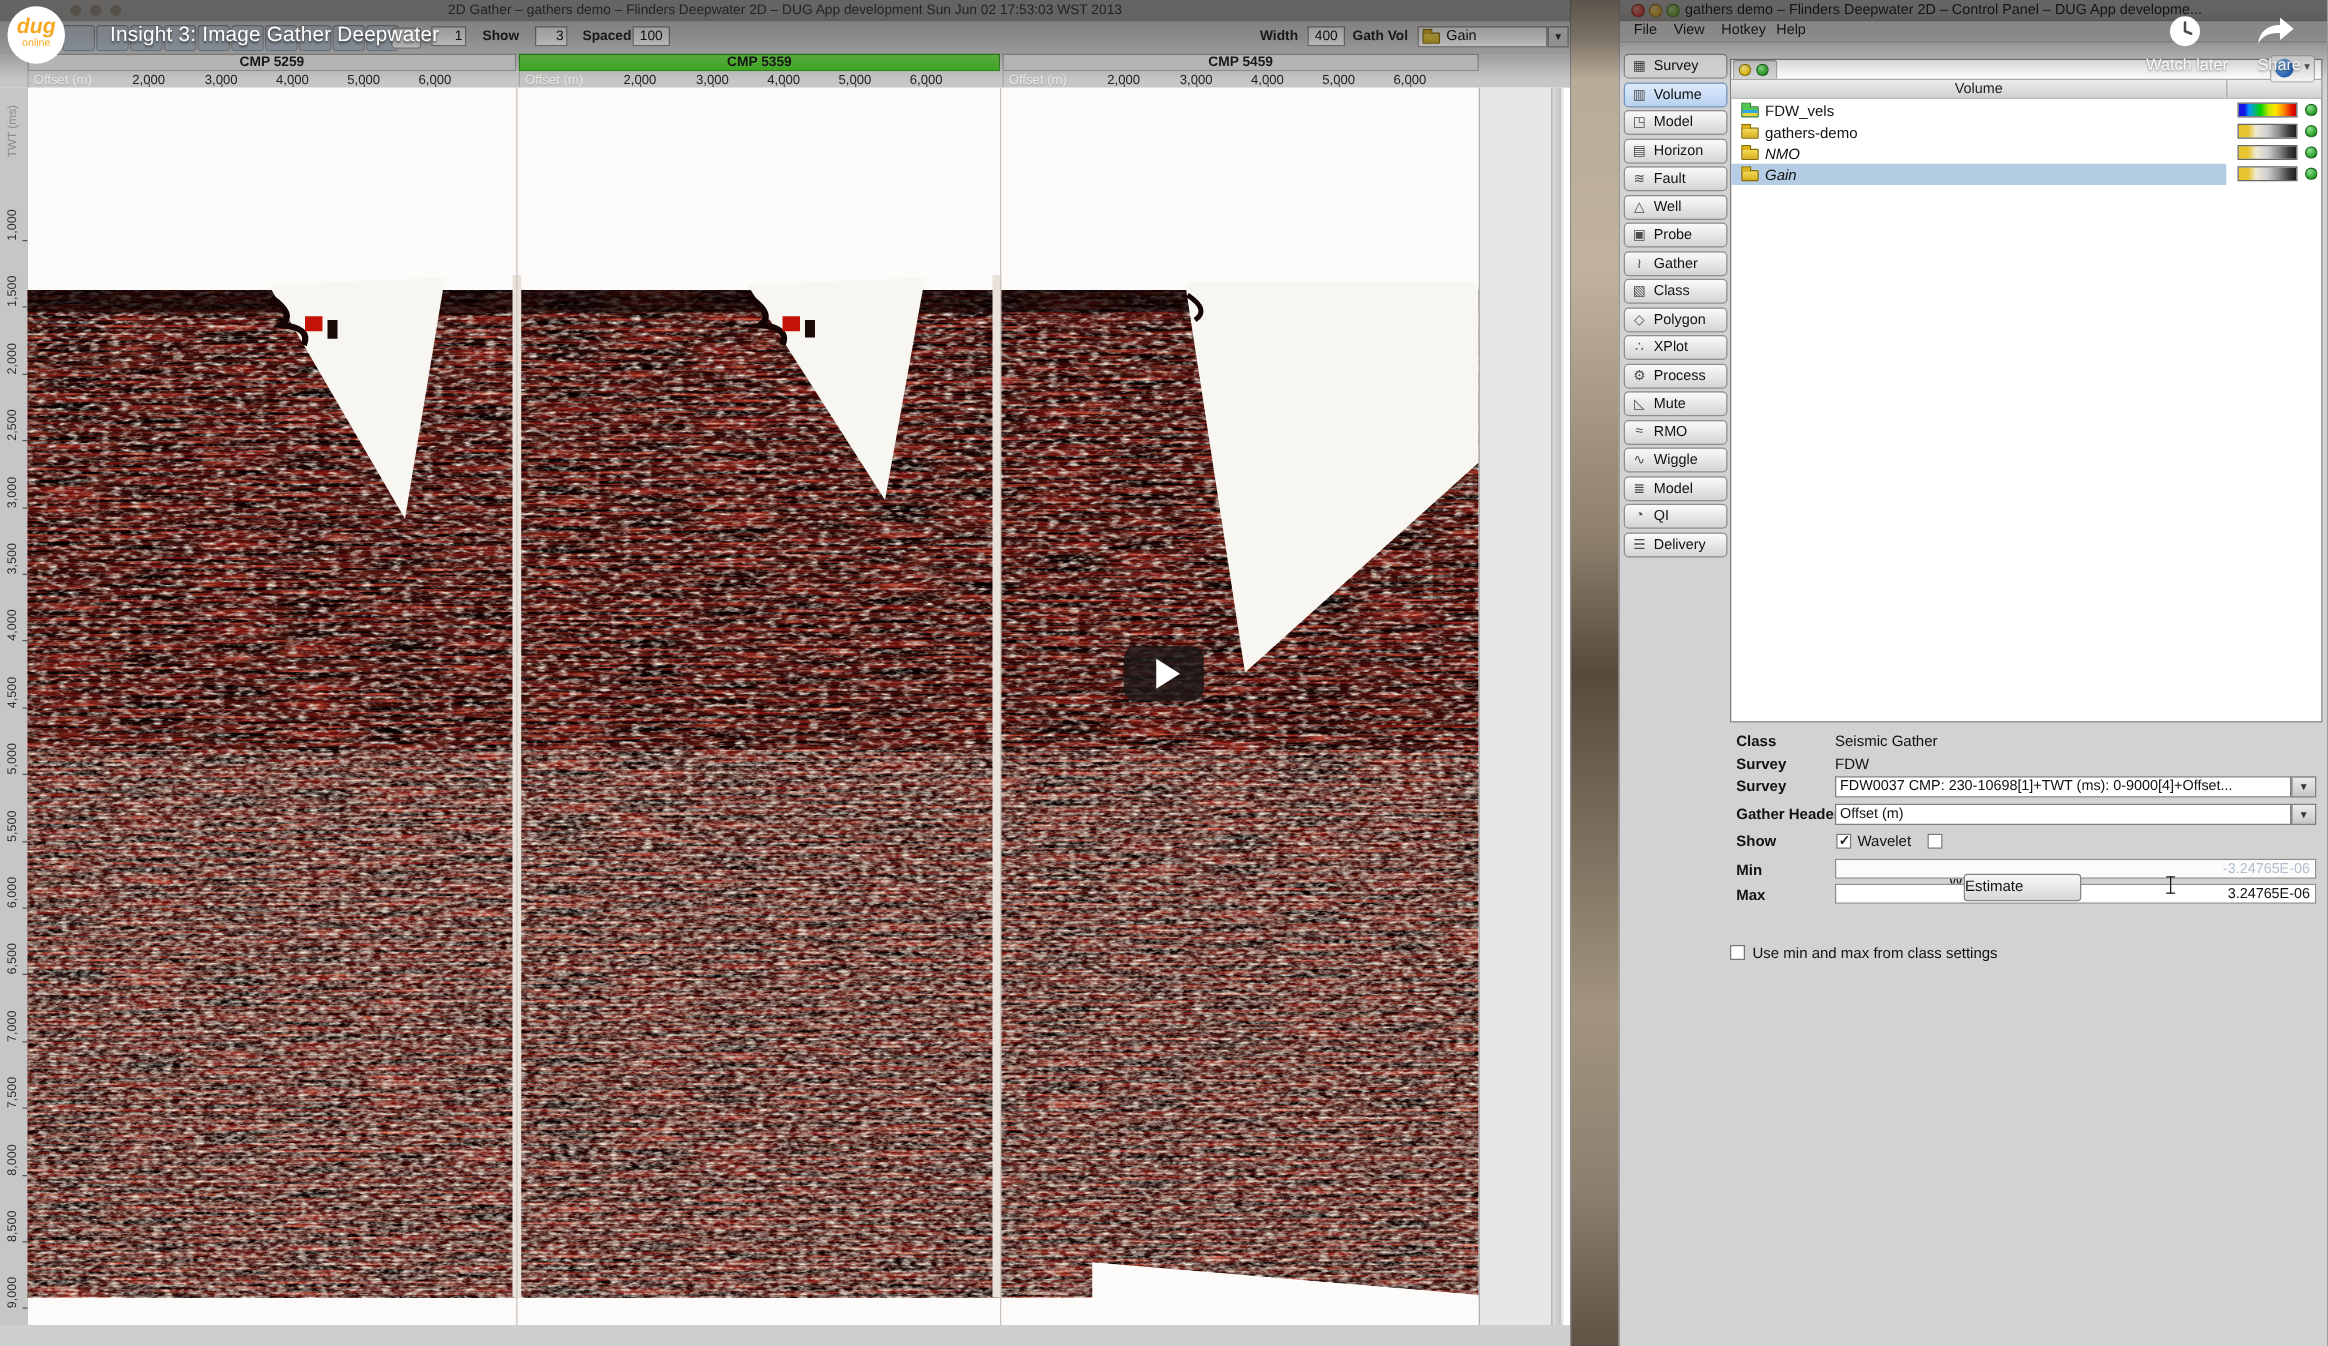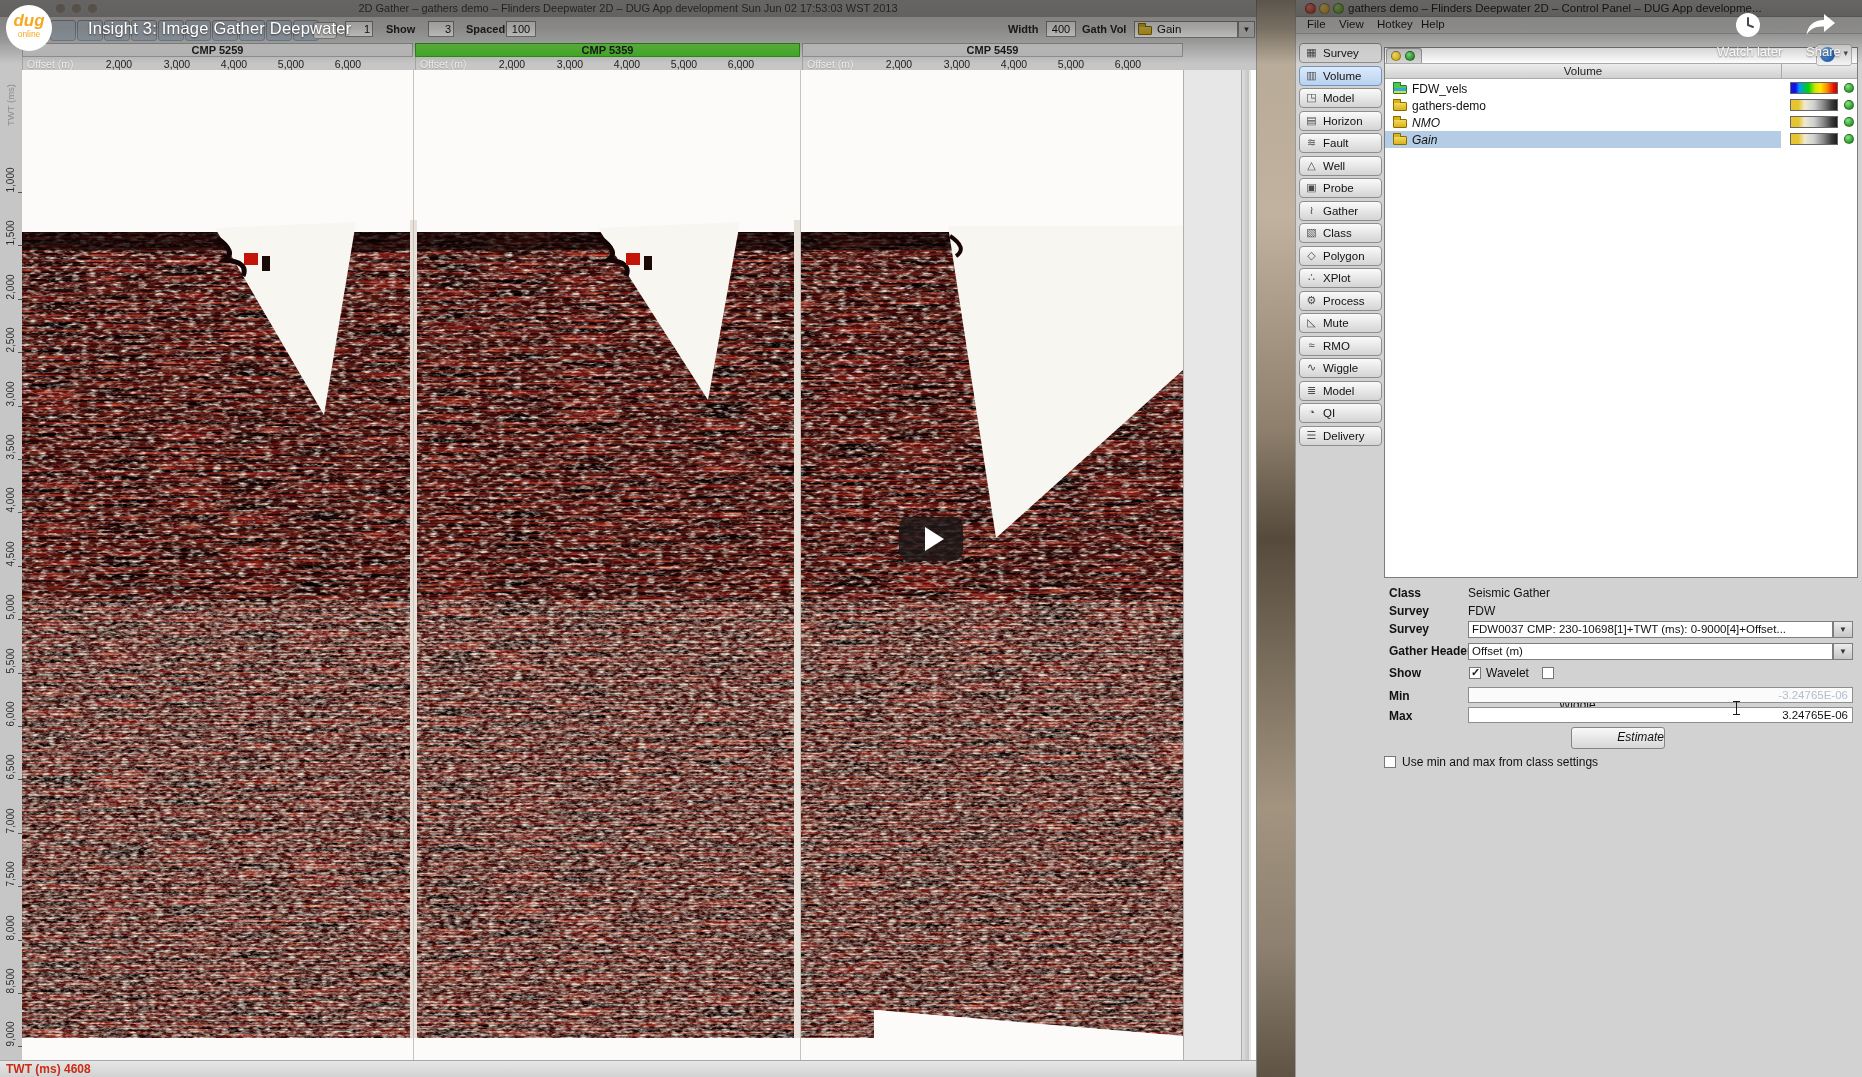--- a/index.html
+++ b/index.html
@@ -97,22 +97,22 @@
   .pfield{position:absolute;left:172px;width:365px;height:17px;background:#fff;border:1px solid #7e7e7e;box-sizing:border-box;
           font-size:11.5px;color:#111;line-height:15px;padding:0 3px;white-space:nowrap;overflow:hidden;}
   .parrow{position:absolute;left:537px;width:20px;height:17px;background:linear-gradient(#ececec,#c6c6c6);
           border:1px solid #7e7e7e;box-sizing:border-box;text-align:center;font-size:8px;color:#333;line-height:15px;}
   .pinput{position:absolute;left:172px;width:385px;height:16px;border:1px solid #8e8e8e;box-sizing:border-box;
           font-family:"Liberation Sans",sans-serif;font-size:11.5px;text-align:right;padding:0 4px;}
   .pinput.min{background:#fbfbfb;color:#b3bfcc;}
   .pinput.max{background:#fff;color:#111;}
   .cb{position:absolute;width:12px;height:12px;background:#fff;border:1px solid #777;box-sizing:border-box;}
   .cb.checked::before{content:"✓";position:absolute;left:1px;top:-2px;font-size:11px;font-weight:bold;color:#222;}
-  .est-btn{position:absolute;left:275px;top:727px;width:92px;height:20px;background:linear-gradient(#f8f8f8,#d7d7d7);
-           border:1px solid #858585;border-radius:3px;font-size:12px;color:#111;text-align:right;line-height:18px;font-style:italic;}
+  .est-btn{position:absolute;left:275px;top:699px;width:92px;height:20px;background:linear-gradient(#f8f8f8,#d7d7d7);
+           border:1px solid #858585;border-radius:3px;font-size:12px;color:#111;text-align:left;line-height:18px;}
   
   .top-shade{position:absolute;left:0;top:0;width:100%;height:64px;z-index:40;pointer-events:none;
              background:linear-gradient(180deg,rgba(10,8,6,.52) 0,rgba(10,8,6,.36) 45%,rgba(10,8,6,0) 100%);}
   .yt-logo{position:absolute;left:6px;top:5px;width:46px;height:46px;border-radius:50%;background:#fff;z-index:45;text-align:center;}
   .yt-logo .l1{display:block;margin-top:8px;font-size:17px;font-weight:bold;font-style:italic;color:#f7a823;line-height:16px;}
   .yt-logo .l2{display:block;font-size:8.5px;color:#f7a823;}
   .yt-title{position:absolute;left:88px;top:19px;font-size:16.5px;color:#fff;z-index:45;letter-spacing:.2px;
             text-shadow:0 1px 2px rgba(0,0,0,.6);}
   .yt-act-label{position:absolute;top:44px;font-size:13px;color:rgba(255,255,255,.93);z-index:45;text-shadow:0 1px 2px rgba(0,0,0,.5);}
   .yt-icon{position:absolute;z-index:45;}
@@ -298,24 +298,20 @@
 
         <rect x="388" y="150" width="7" height="818" fill="#e9e2da"></rect>
         <rect x="772" y="150" width="7" height="818" fill="#e9e2da"></rect>
         <rect x="391" y="0" width="1" height="990" fill="#c9c2ba"></rect>
         <rect x="778" y="0" width="1" height="990" fill="#c9c2ba"></rect>
       </svg>
 
       <div class="gutter"></div>
     </div>
 
-    <div class="sw-status">
-      <span>TWT (ms)</span>
-      <span>4608</span>
-    </div>
   </div>
 
   <div class="bg-strip"></div>
 
   <div class="cw">
     <div class="cw-title">
       <span class="tl2 red" style="left:9px"></span>
       <span class="tl2 yel" style="left:23px"></span>
       <span class="tl2 grn" style="left:37px"></span>
       <span>gathers demo – Flinders Deepwater 2D – Control Panel – DUG App developme...</span>

